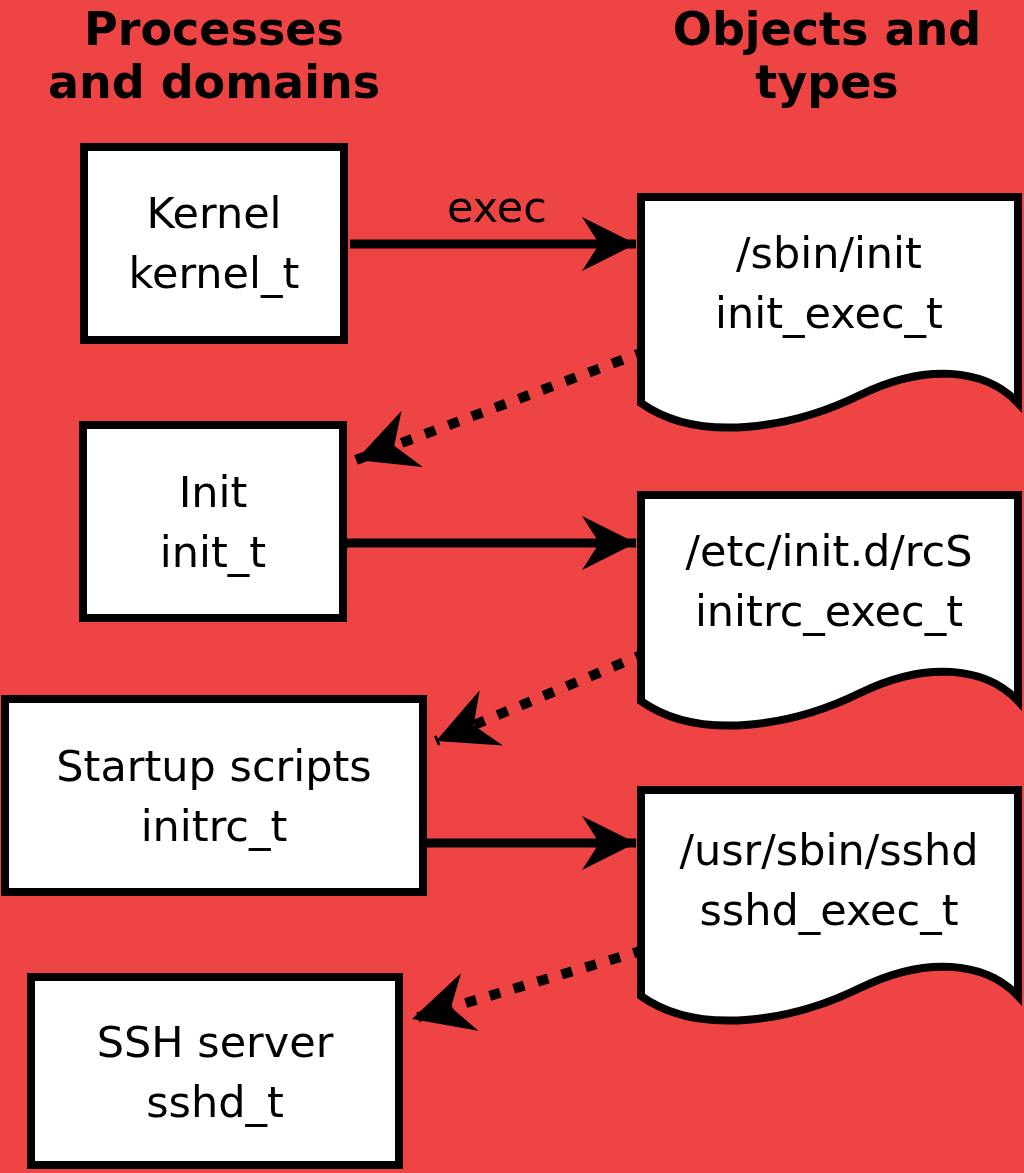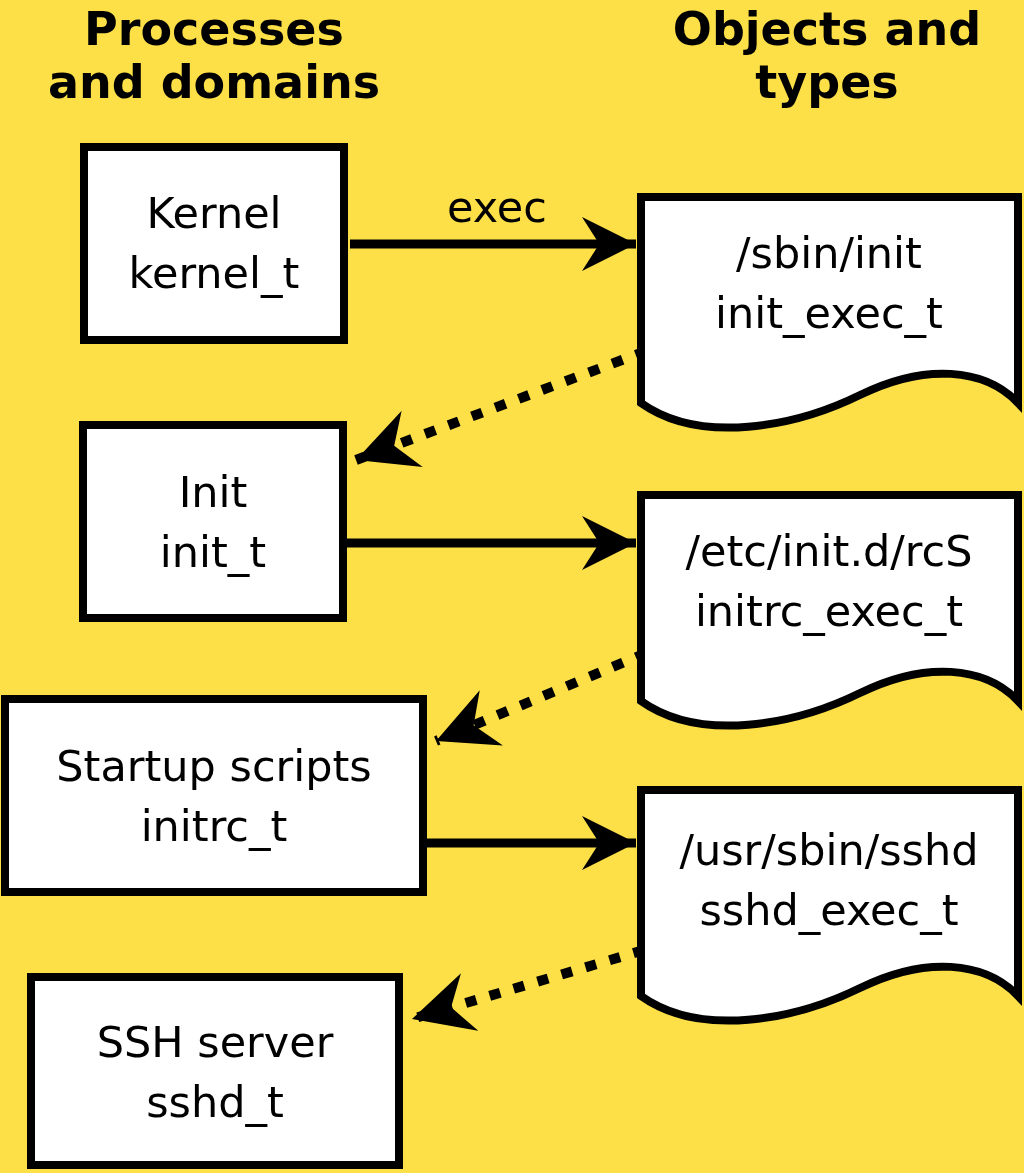--- a/index.html
+++ b/index.html
@@ -4,21 +4,21 @@
 <style>
   html, body {
     margin: 0;
     padding: 0;
     background: #ffffff;
   }
   .canvas {
     position: relative;
     width: 1024px;
     height: 1173px;
-    background: #fde047;
+    background: #ef4444;
     overflow: hidden;
   }
   svg {
     display: block;
     font-family: "DejaVu Sans", sans-serif;
   }
   .hdr {
     font-family: "DejaVu Sans", sans-serif;
     font-size: 46px;
     font-weight: bold;

